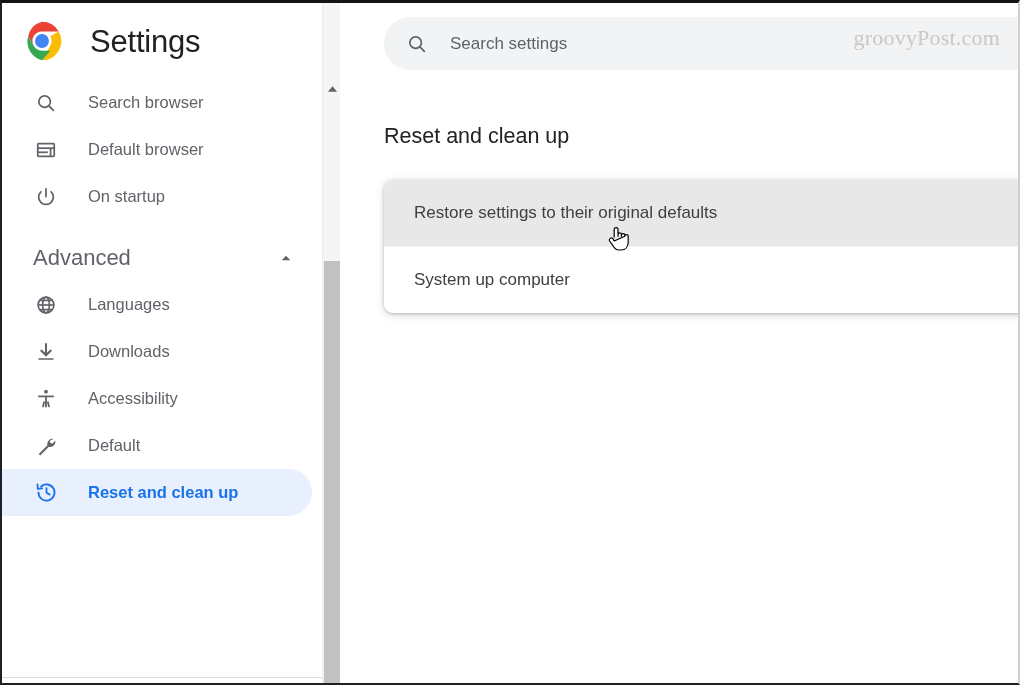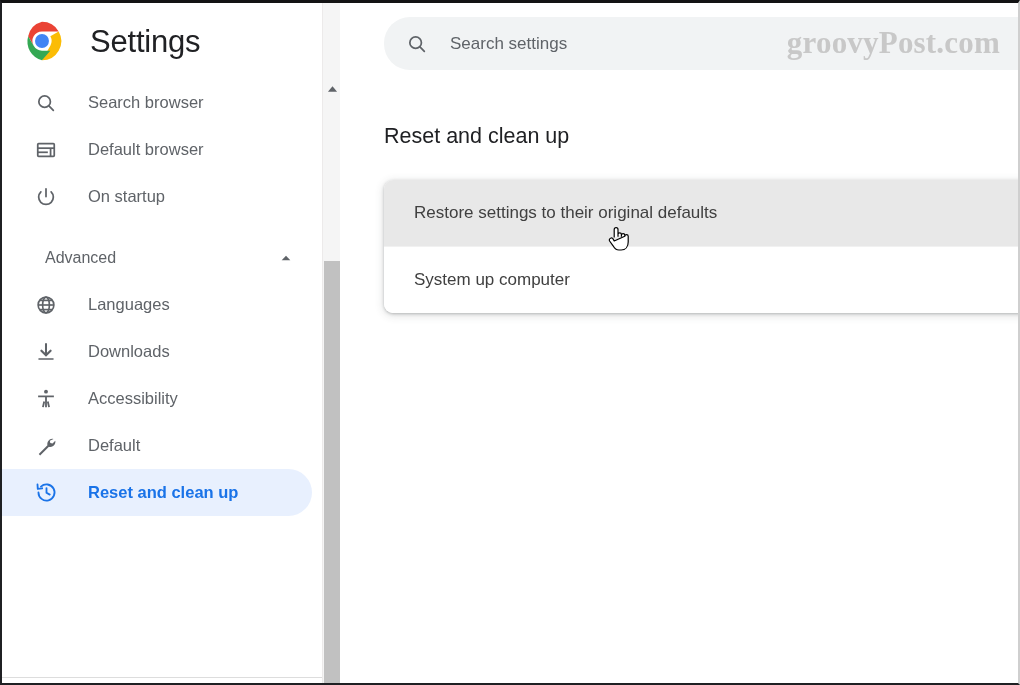--- a/index.html
+++ b/index.html
@@ -106,22 +106,22 @@
   .nav-gap { height: 14px; }
 
   .section-header {
     position: relative;
     height: 47px;
     display: flex;
     align-items: center;
     cursor: pointer;
   }
   .section-header .sec-label {
-    margin-left: 43px;
-    font-size: 16px;
+    margin-left: 31px;
+    font-size: 22px;
     color: #5f6368;
   }
   .section-header .sec-chevron {
     position: absolute;
     right: 28px;
     top: 50%;
     transform: translateY(-50%);
     color: #5f6368;
     display: flex;
   }
@@ -202,25 +202,24 @@
     width: 420px;
     height: 100%;
   }
   #search-input::placeholder { color: #5f6368; opacity: 1; }
 
   #watermark {
     position: absolute;
     right: 18px;
     top: 22px;
     font-family: "Liberation Serif", serif;
-    font-size: 31px;
+    font-size: 22px;
     color: #c8c8c8;
     letter-spacing: 0.2px;
     white-space: nowrap;
-    font-weight: bold;
   }
 
   #section-title {
     position: absolute;
     left: 40px; top: 121px;
     font-size: 21.5px;
     color: #202124;
     font-weight: 400;
   }
 

